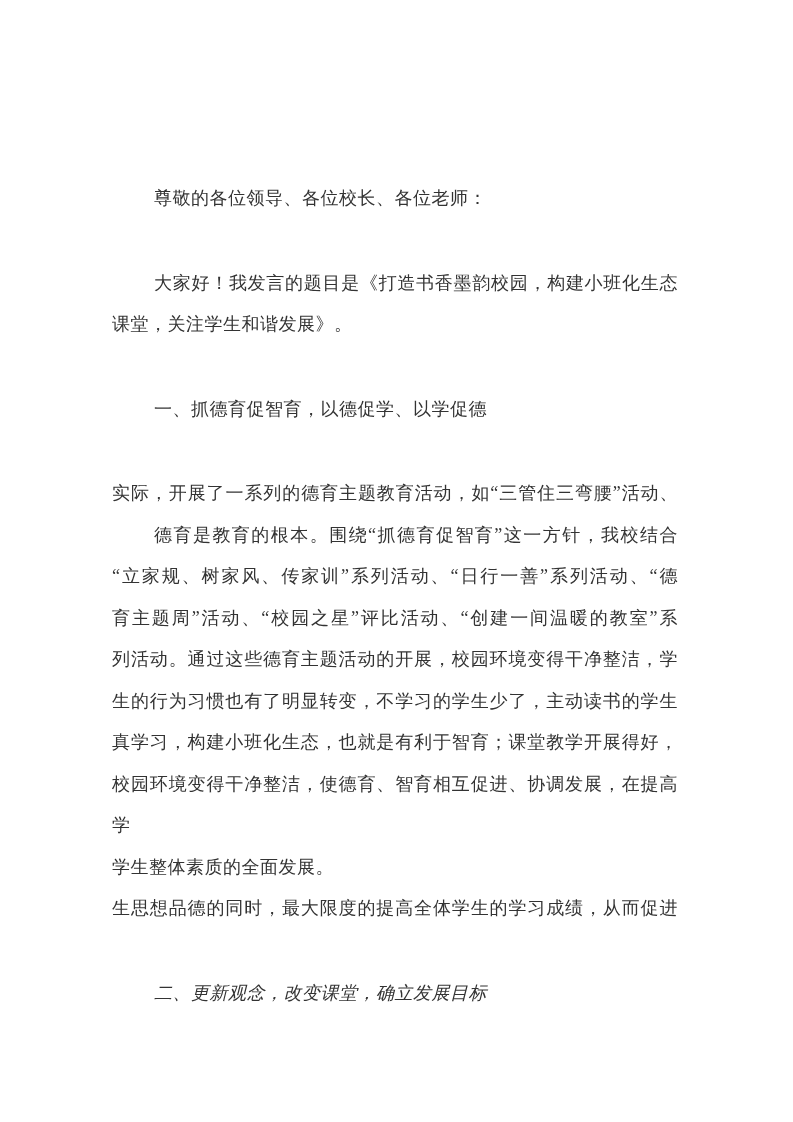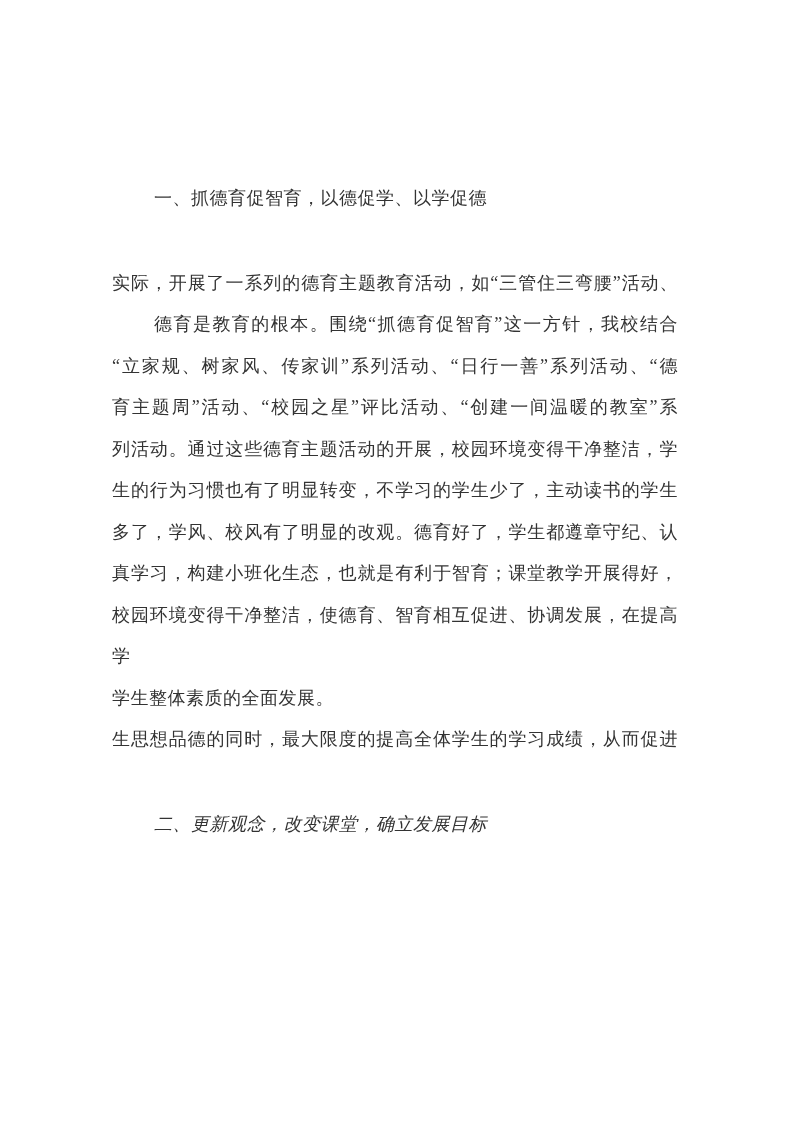--- a/index.html
+++ b/index.html
@@ -40,30 +40,36 @@
   .line.stretch {
     text-align-last: justify;
   }
 </style>
 </head>
 <body style="background: rgb(255, 255, 255);">
 
 <div class="page">
   <div class="text-column" style="color: rgb(51, 51, 51);">
       <div class="block">
+        <div class="line first">尊敬的各位领导、各位校长、各位老师：</div>
+      </div>
+      <div class="block">
+        <div class="line first stretch">大家好！我发言的题目是《打造书香墨韵校园，构建小班化生态</div>
+        <div class="line">课堂，关注学生和谐发展》。</div>
+      </div>
+      <div class="block">
         <div class="line first">一、抓德育促智育，以德促学、以学促德</div>
       </div>
       <div class="block">
         <div class="line stretch">实际，开展了一系列的德育主题教育活动，如“三管住三弯腰”活动、</div>
         <div class="line first stretch">德育是教育的根本。围绕“抓德育促智育”这一方针，我校结合</div>
         <div class="line stretch">“立家规、树家风、传家训”系列活动、“日行一善”系列活动、“德</div>
         <div class="line stretch">育主题周”活动、“校园之星”评比活动、“创建一间温暖的教室”系</div>
         <div class="line stretch">列活动。通过这些德育主题活动的开展，校园环境变得干净整洁，学</div>
         <div class="line stretch">生的行为习惯也有了明显转变，不学习的学生少了，主动读书的学生</div>
-        <div class="line stretch">多了，学风、校风有了明显的改观。德育好了，学生都遵章守纪、认</div>
         <div class="line stretch">真学习，构建小班化生态，也就是有利于智育；课堂教学开展得好，</div>
         <div class="line stretch">校园环境变得干净整洁，使德育、智育相互促进、协调发展，在提高学</div>
         <div class="line">学生整体素质的全面发展。</div>
         <div class="line stretch">生思想品德的同时，最大限度的提高全体学生的学习成绩，从而促进</div>
       </div>
       <div class="block">
         <div class="line first">二、更新观念，改变课堂，确立发展目标</div>
       </div>
     </div>
 </div>

